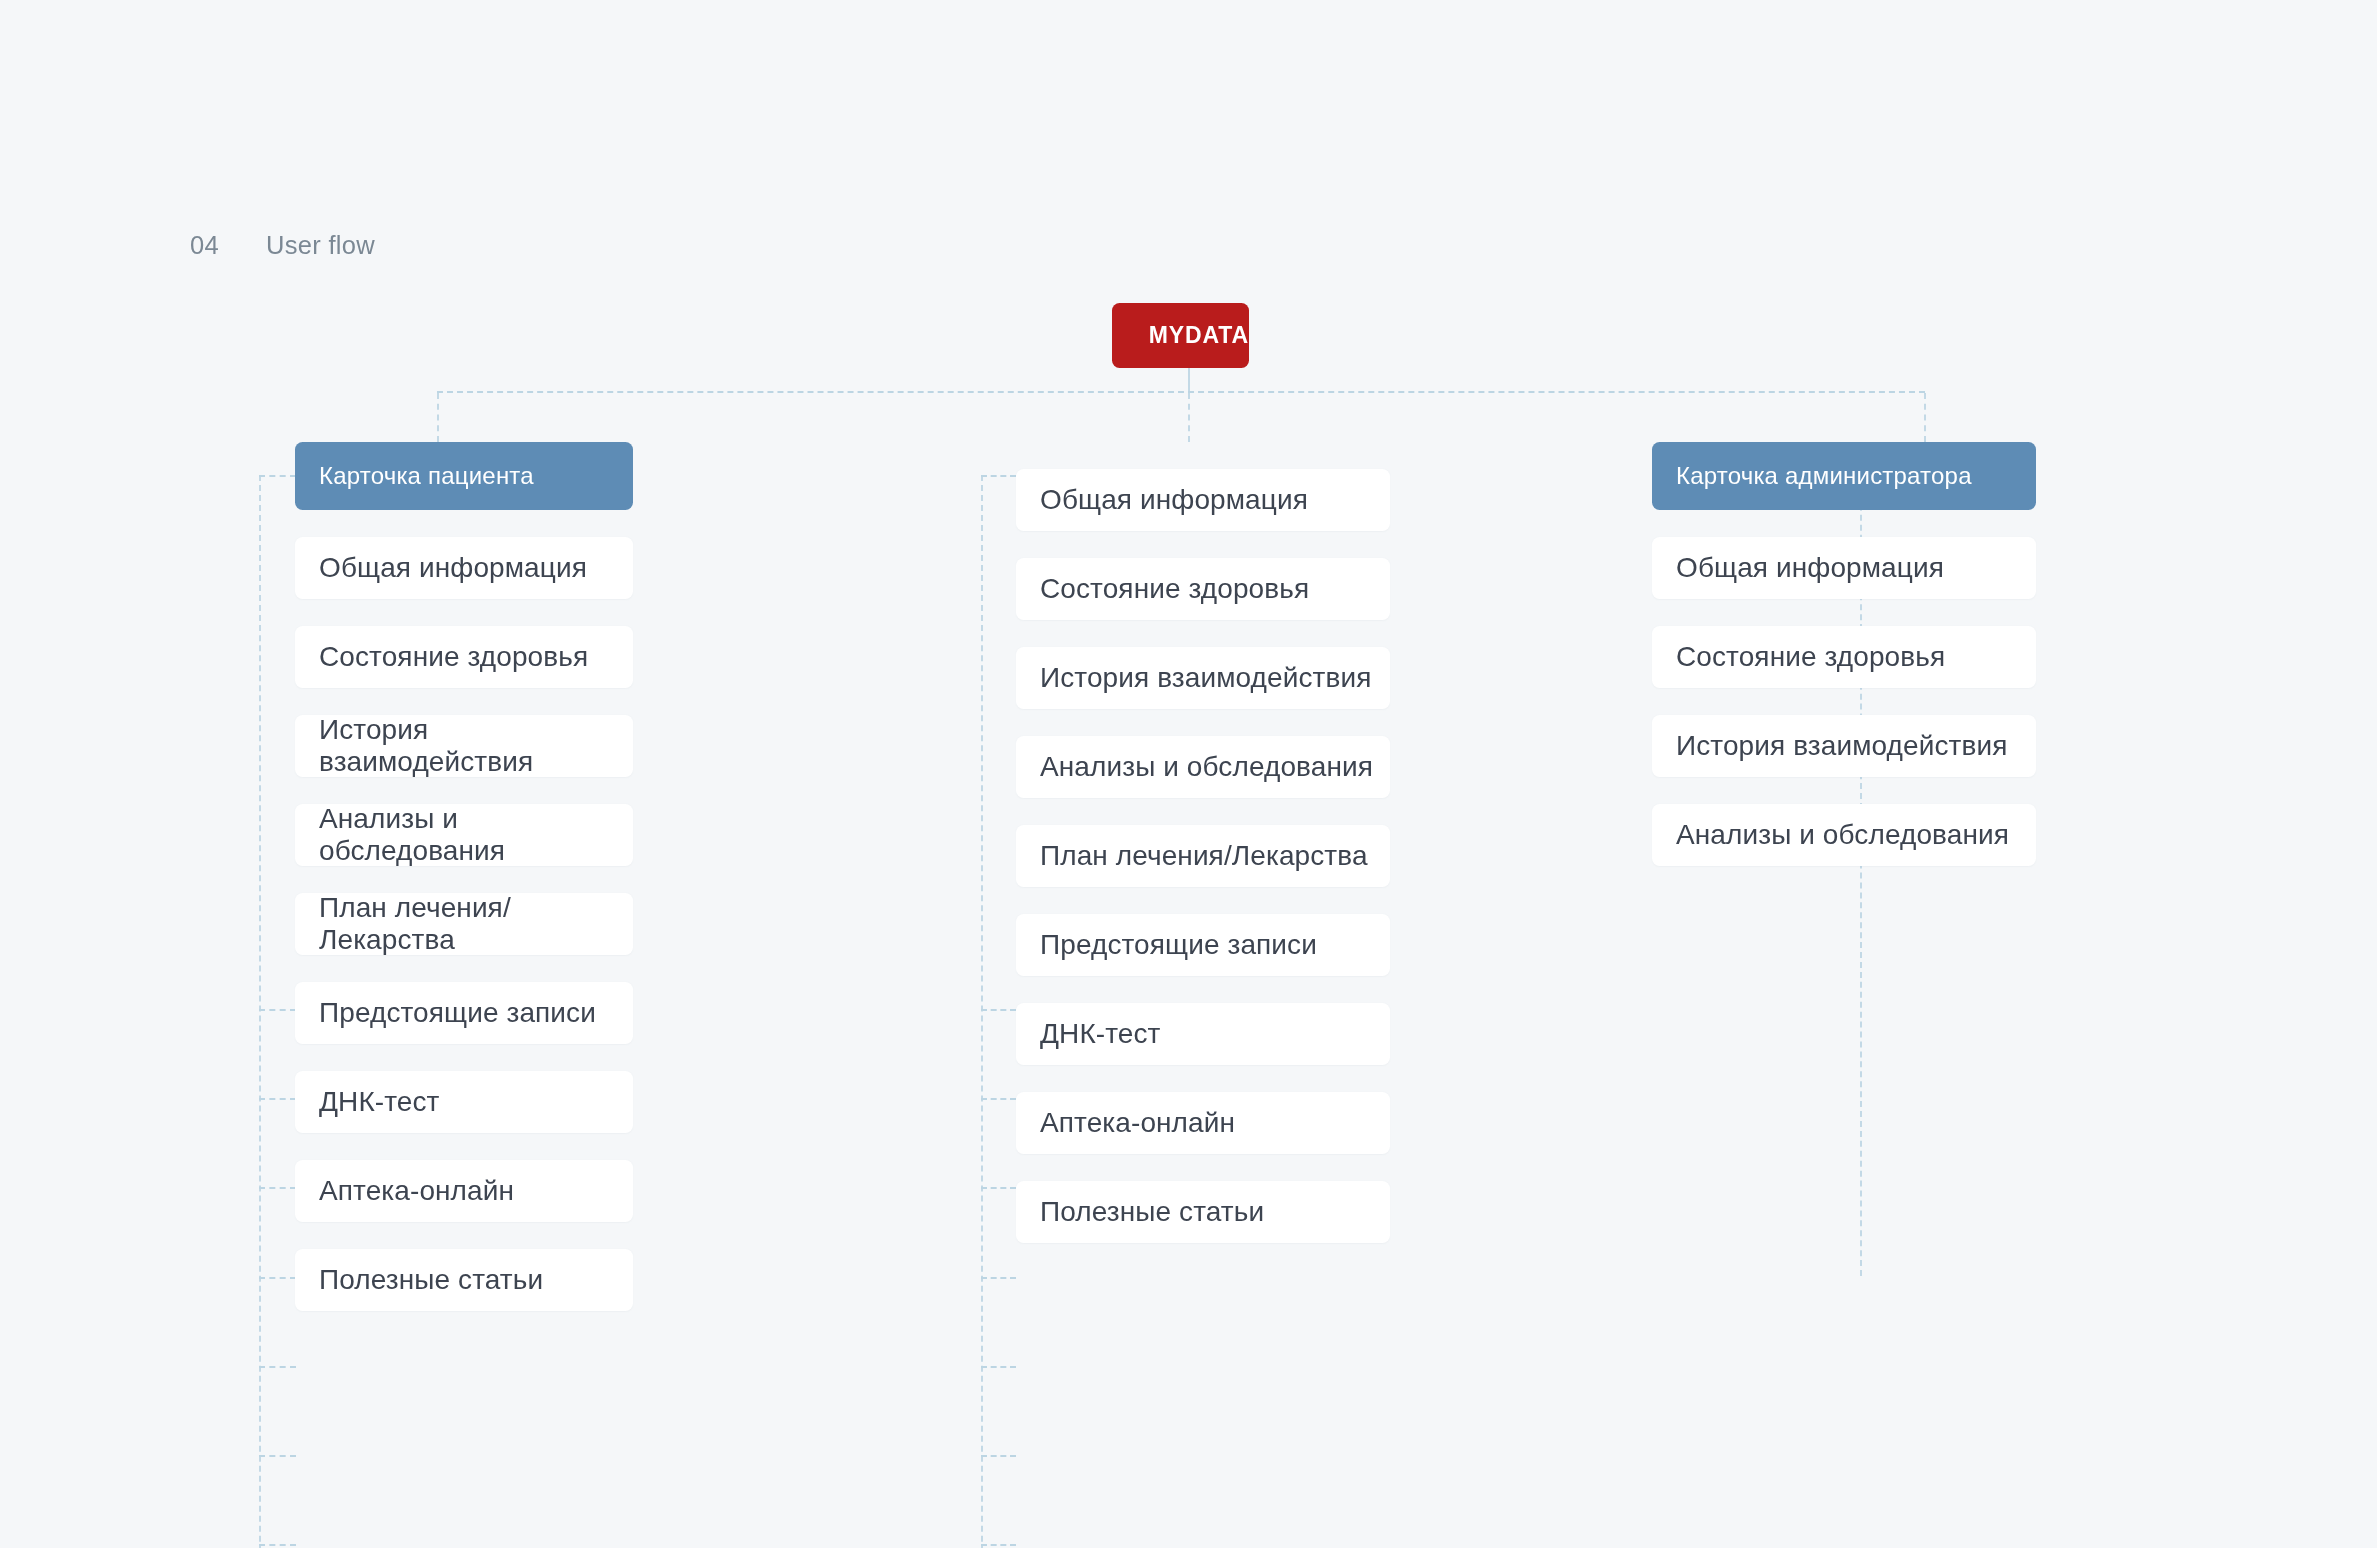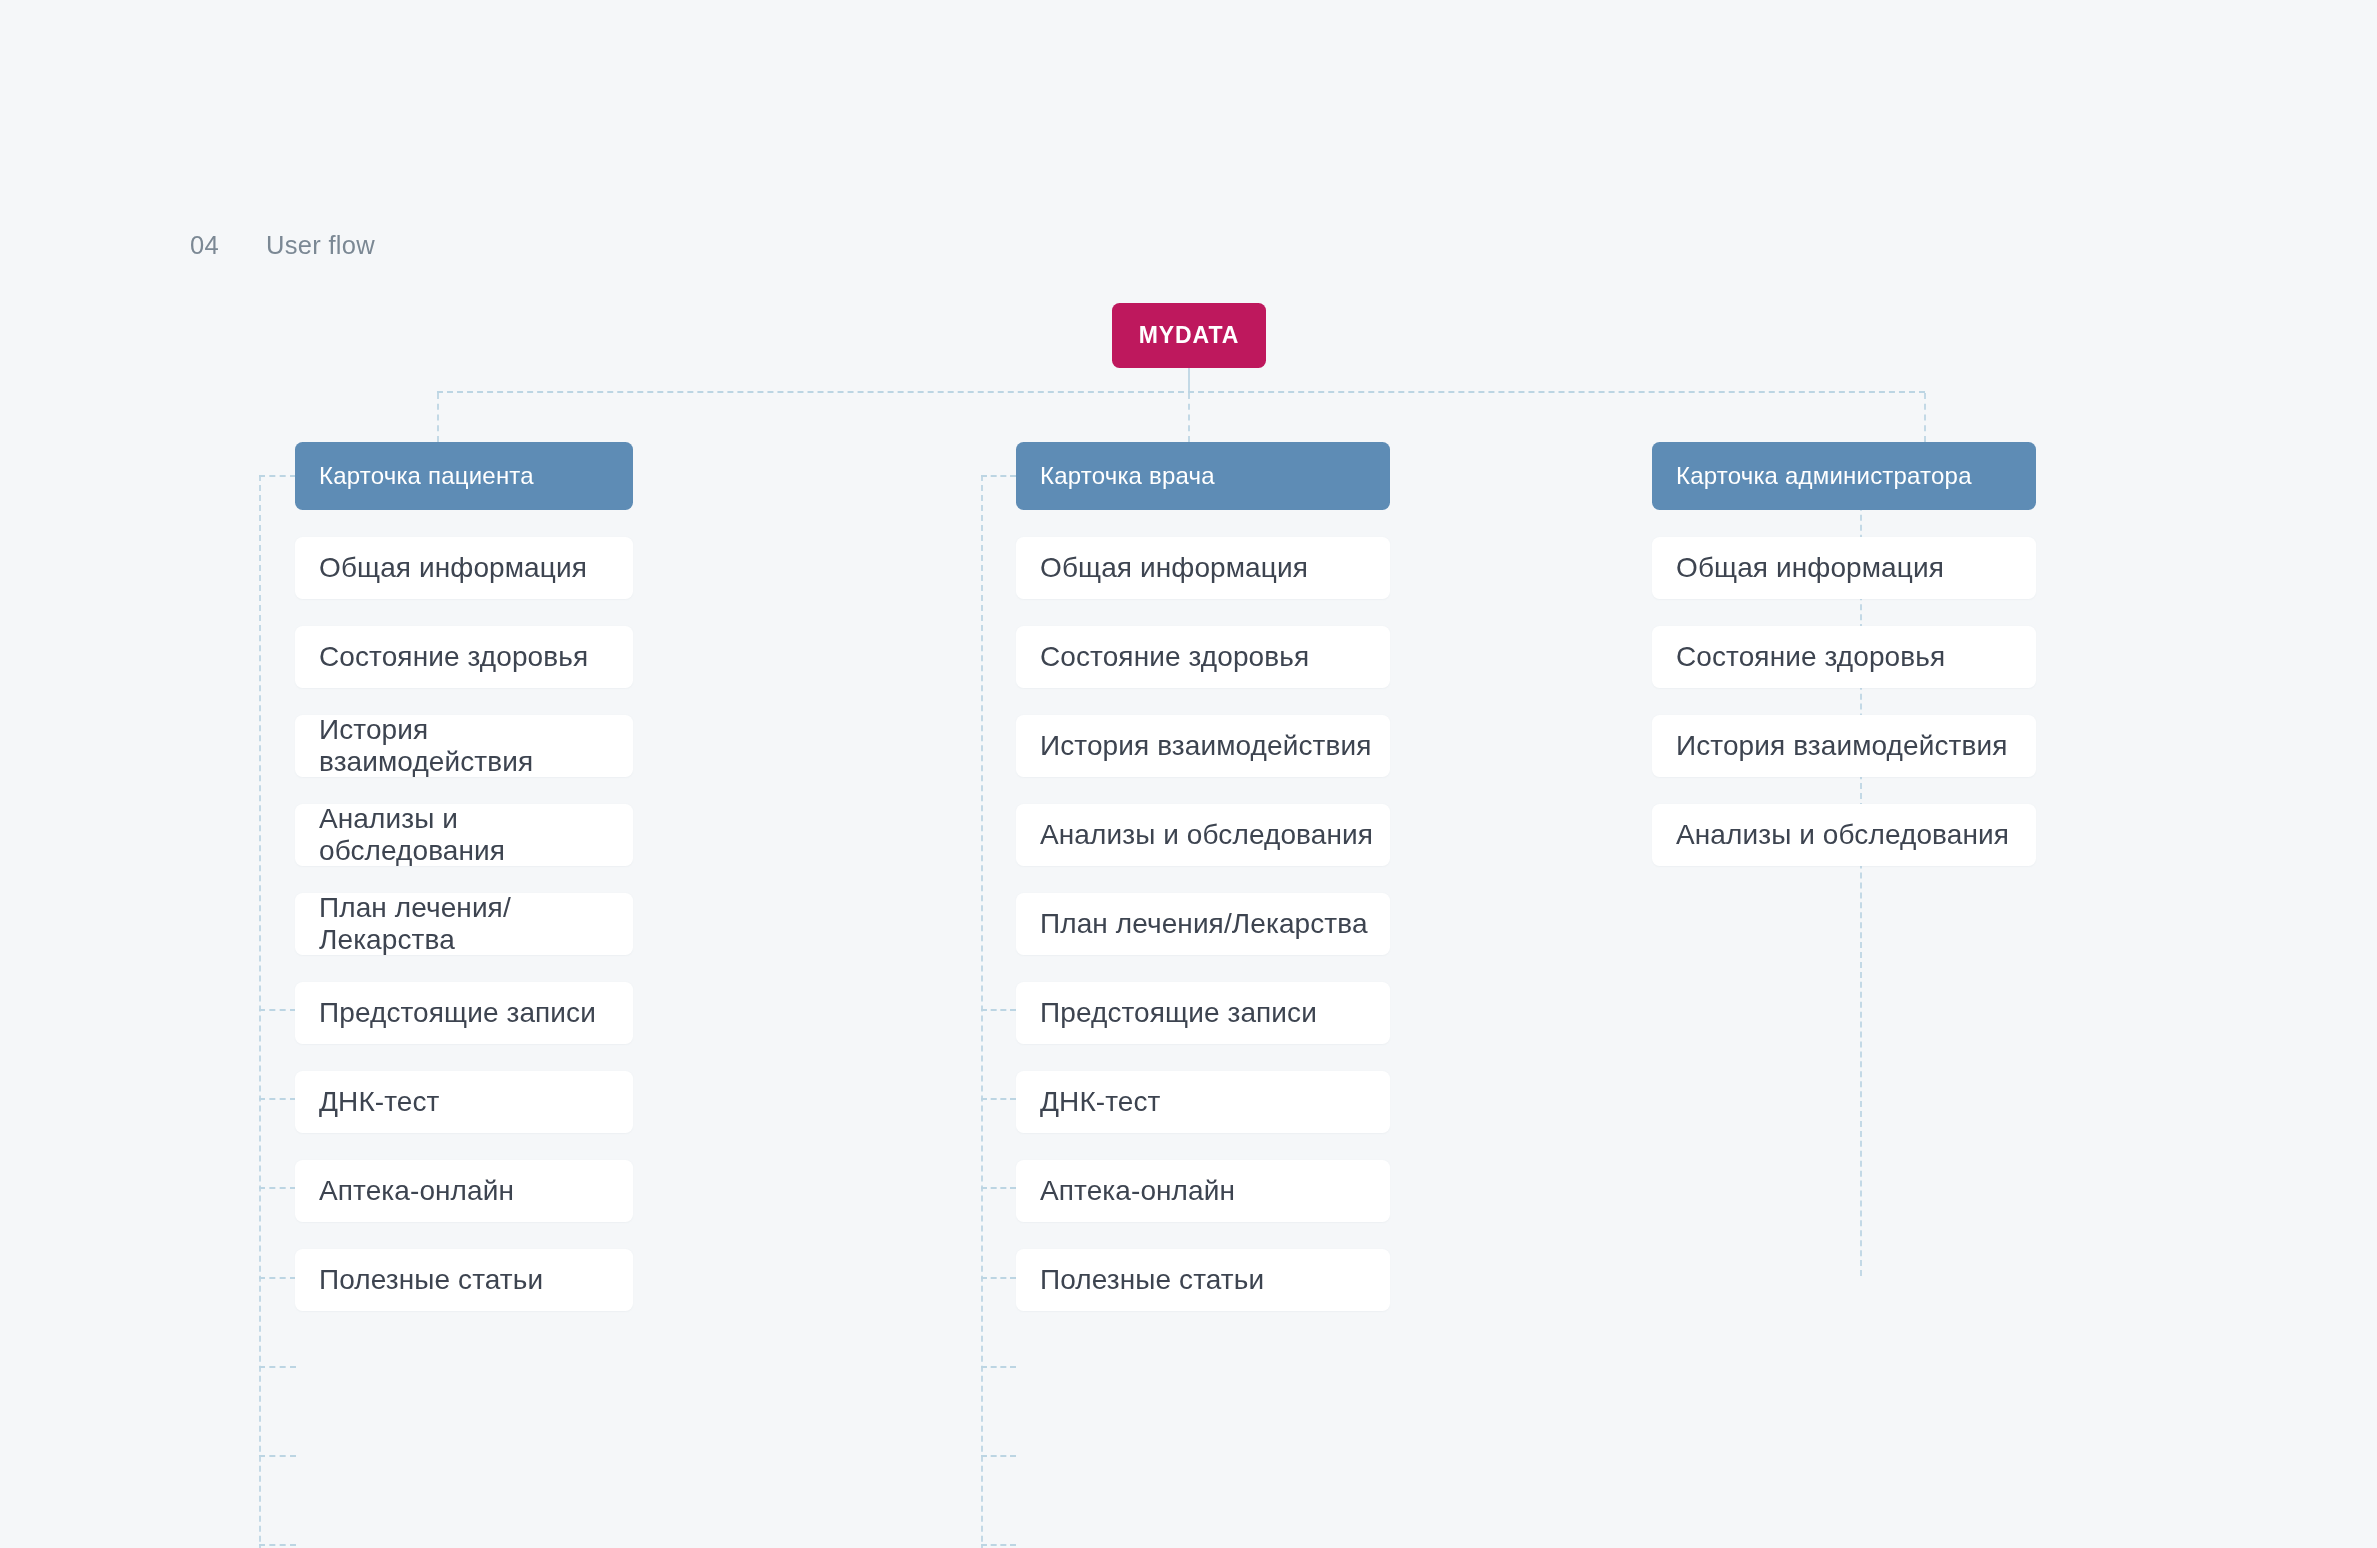--- a/index.html
+++ b/index.html
@@ -39,27 +39,27 @@
   }
   .section-label .txt {
     white-space: nowrap;
   }
 
   
   .root-node {
     position: absolute;
     left: 1112px;
     top: 303px;
-    width: 154px;
+    width: 137px;
     height: 65px;
-    background: #be185d;
+    background: #b91c1c;
     border-radius: 7.6px;
     display: flex;
     align-items: center;
-    justify-content: center;
+    justify-content: flex-end;
     color: #ffffff;
     font-size: 23px;
     font-weight: 700;
     letter-spacing: 0.9px;
   }
 
   
   .conn {
     position: absolute;
   }
@@ -222,23 +222,20 @@
       <div class="item-card">
           <span>Аптека-онлайн</span>
         </div>
       <div class="item-card">
           <span>Полезные статьи</span>
         </div>
     </div>
   </div>
 
   <div class="column col-2">
-    <div class="col-header">
-      <span>Карточка врача</span>
-    </div>
     <div class="col-items">
       <div class="item-card">
           <span>Общая информация</span>
         </div>
       <div class="item-card">
           <span>Состояние здоровья</span>
         </div>
       <div class="item-card">
           <span>История взаимодействия</span>
         </div>

